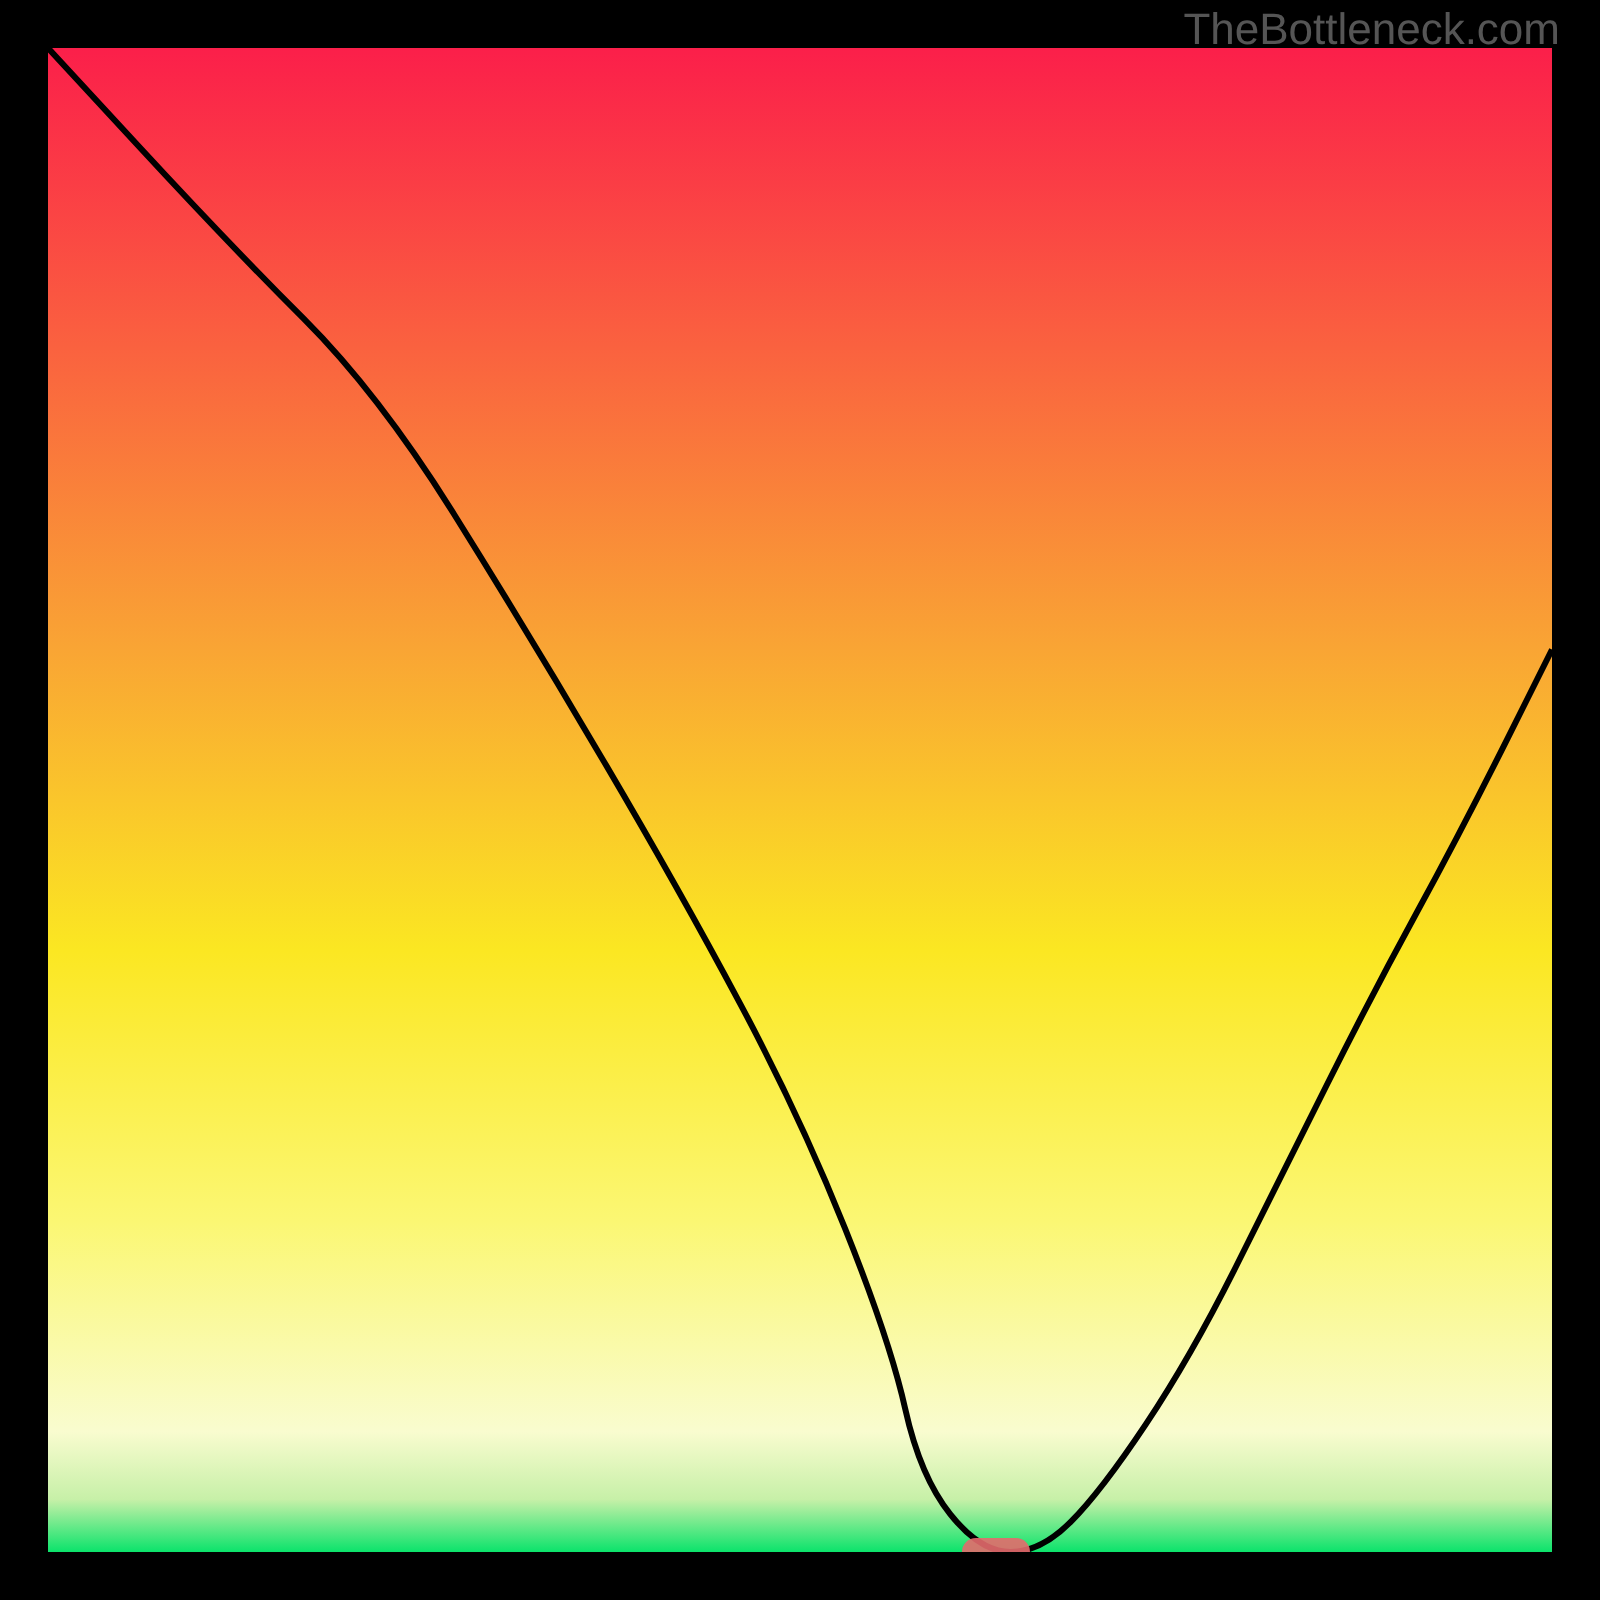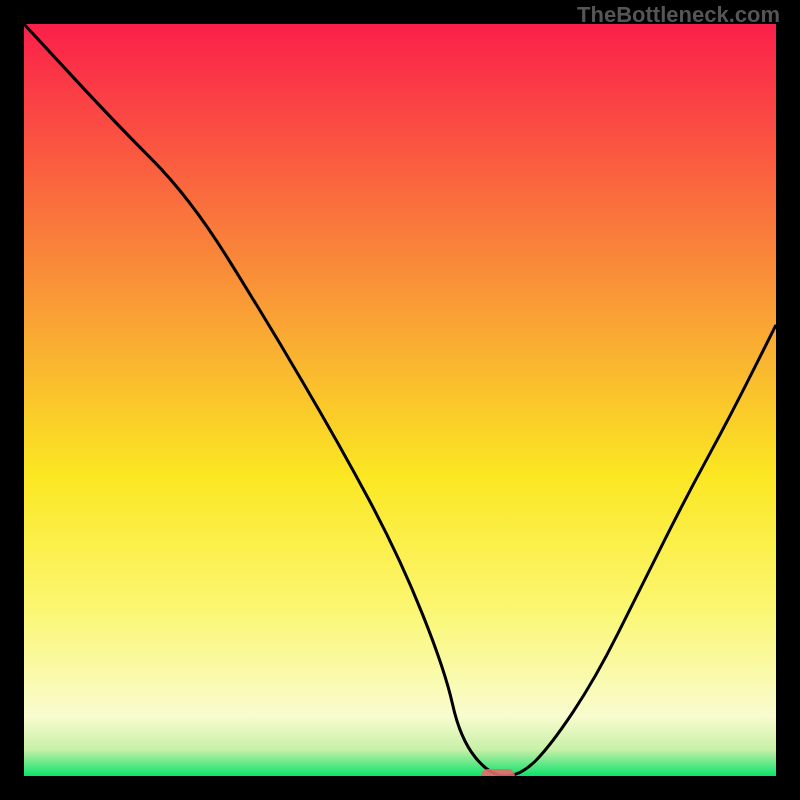--- a/index.html
+++ b/index.html
@@ -10,21 +10,21 @@
     background: #000;
     position: relative;
     font-family: Arial, sans-serif;
   }
   .watermark {
     position: absolute;
     top: 2px;
     right: 20px;
     color: #555;
     font-size: 22px;
-    font-weight: 700;
+    font-weight: 400;
     z-index: 10;
   }
   .plot-area {
     position: absolute;
     left: 24px;
     top: 24px;
     width: 752px;
     height: 752px;
     overflow: hidden;
   }

